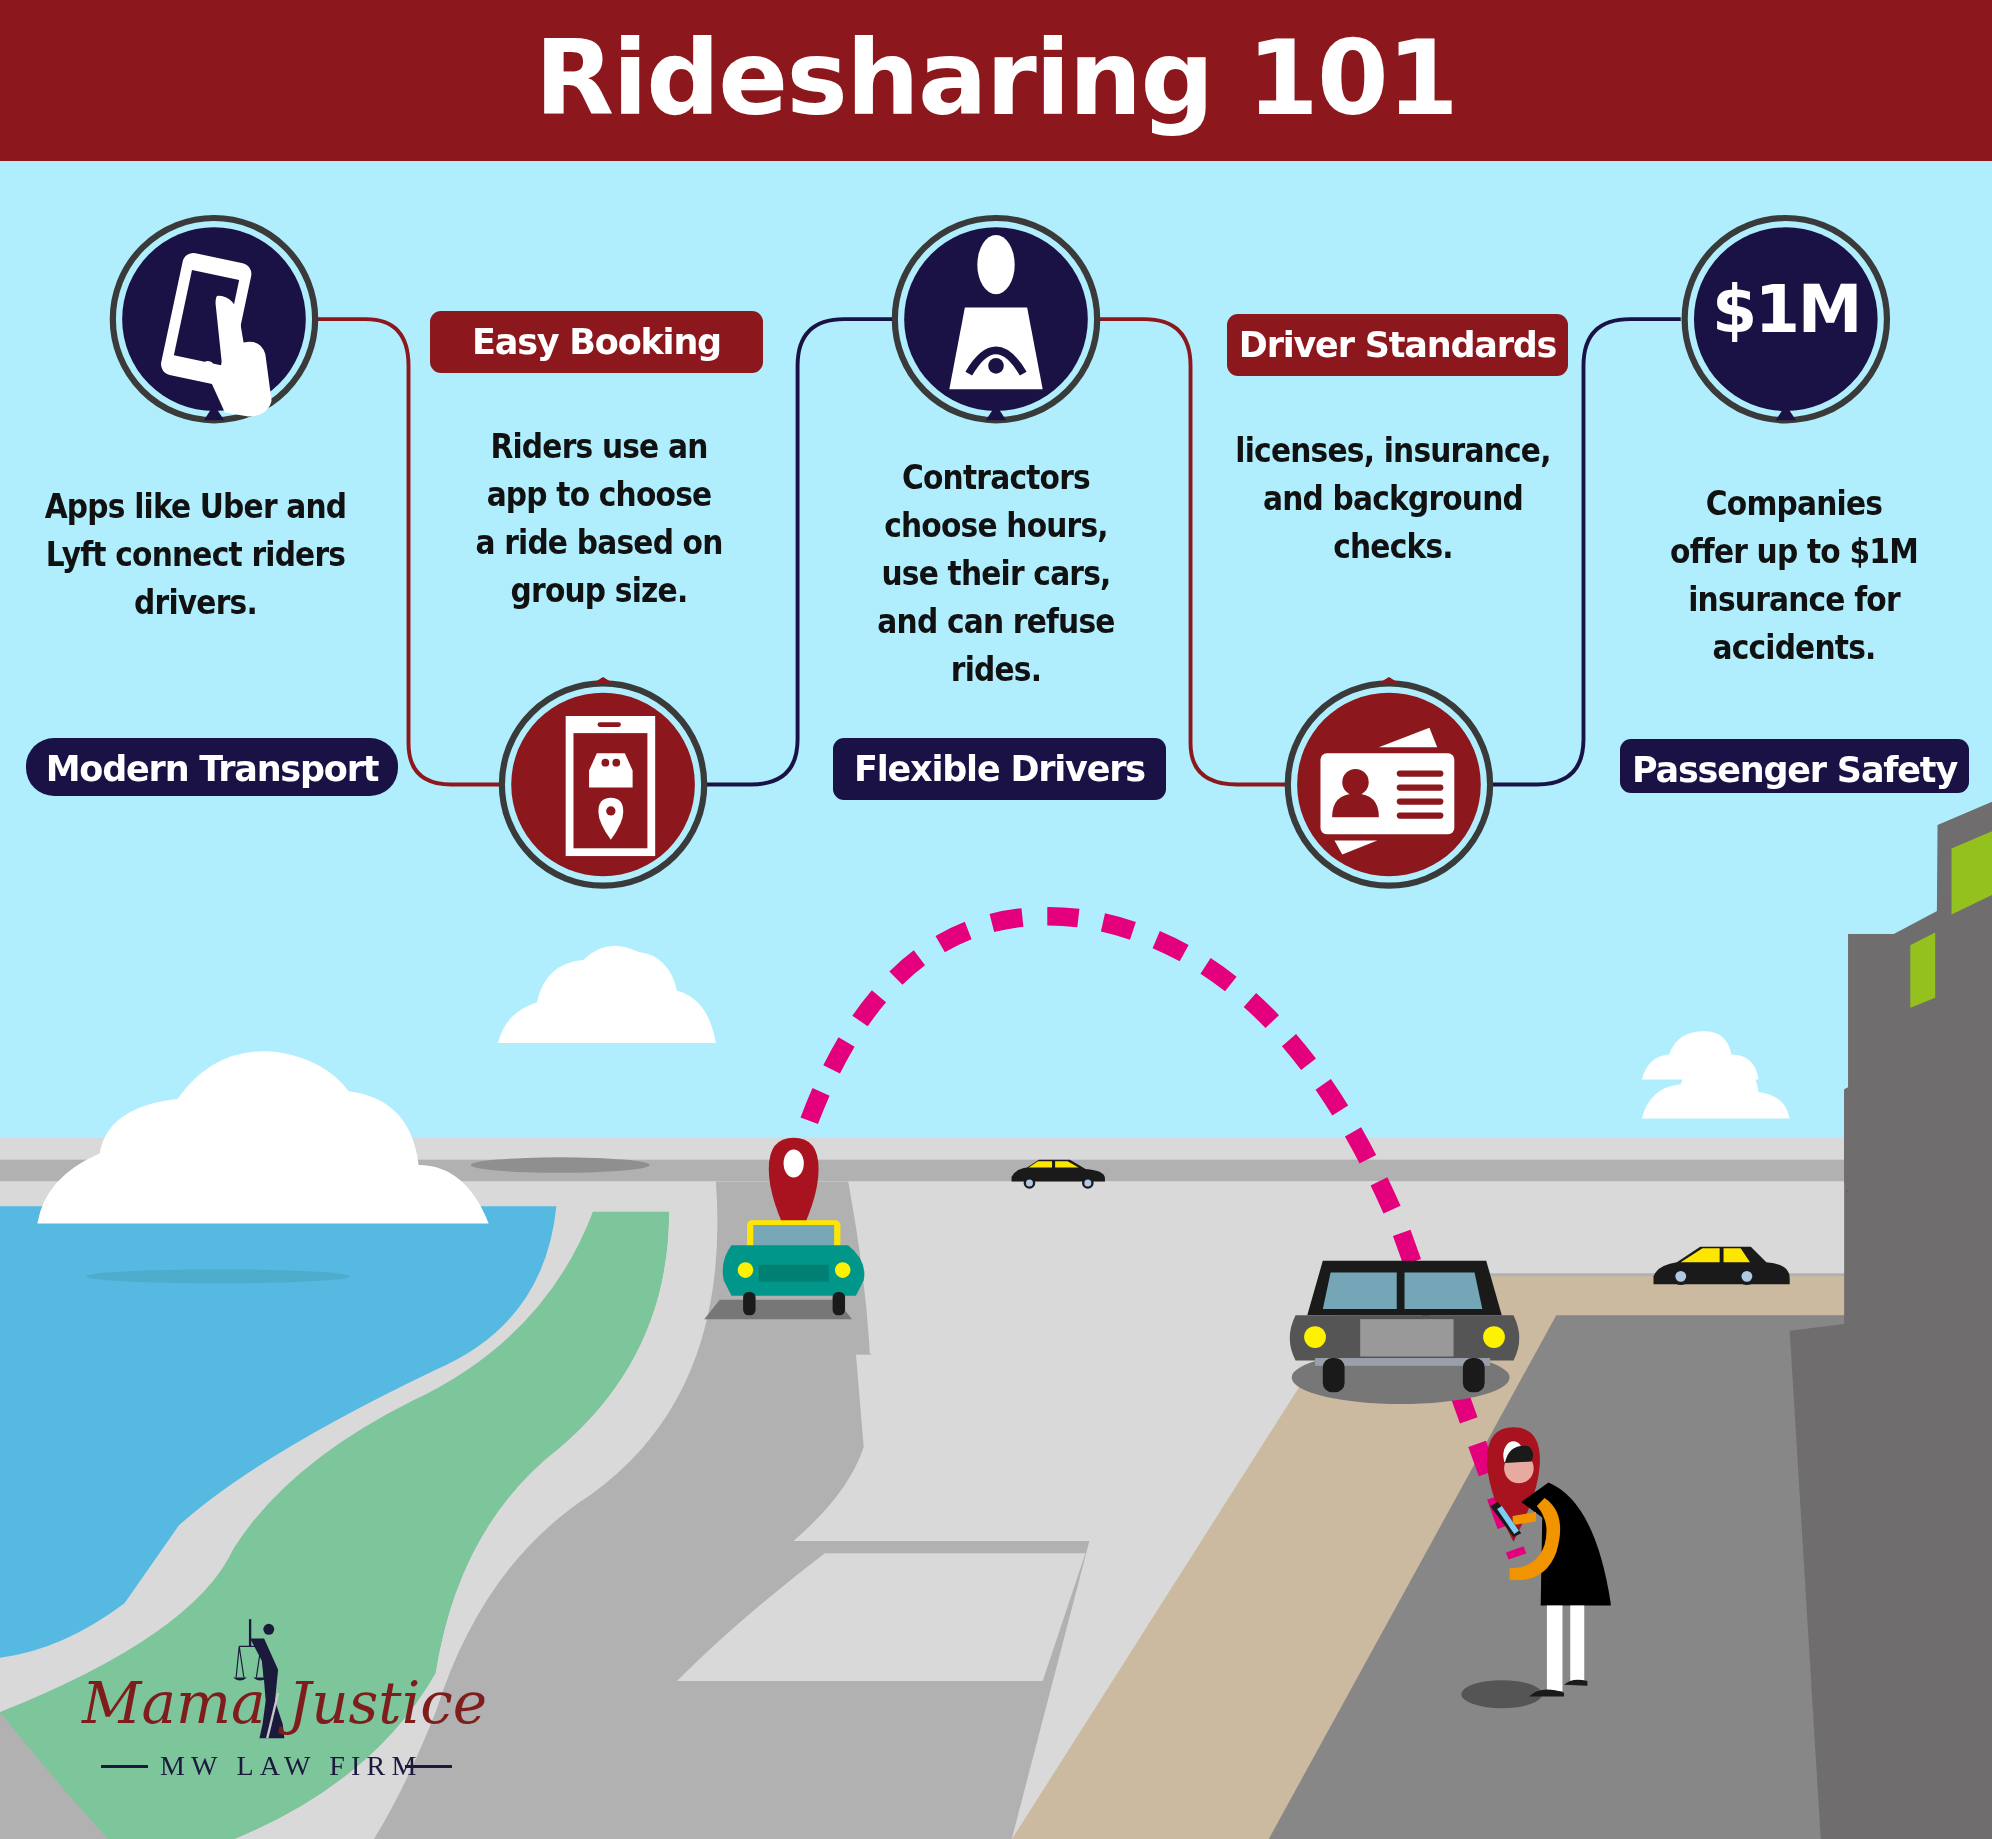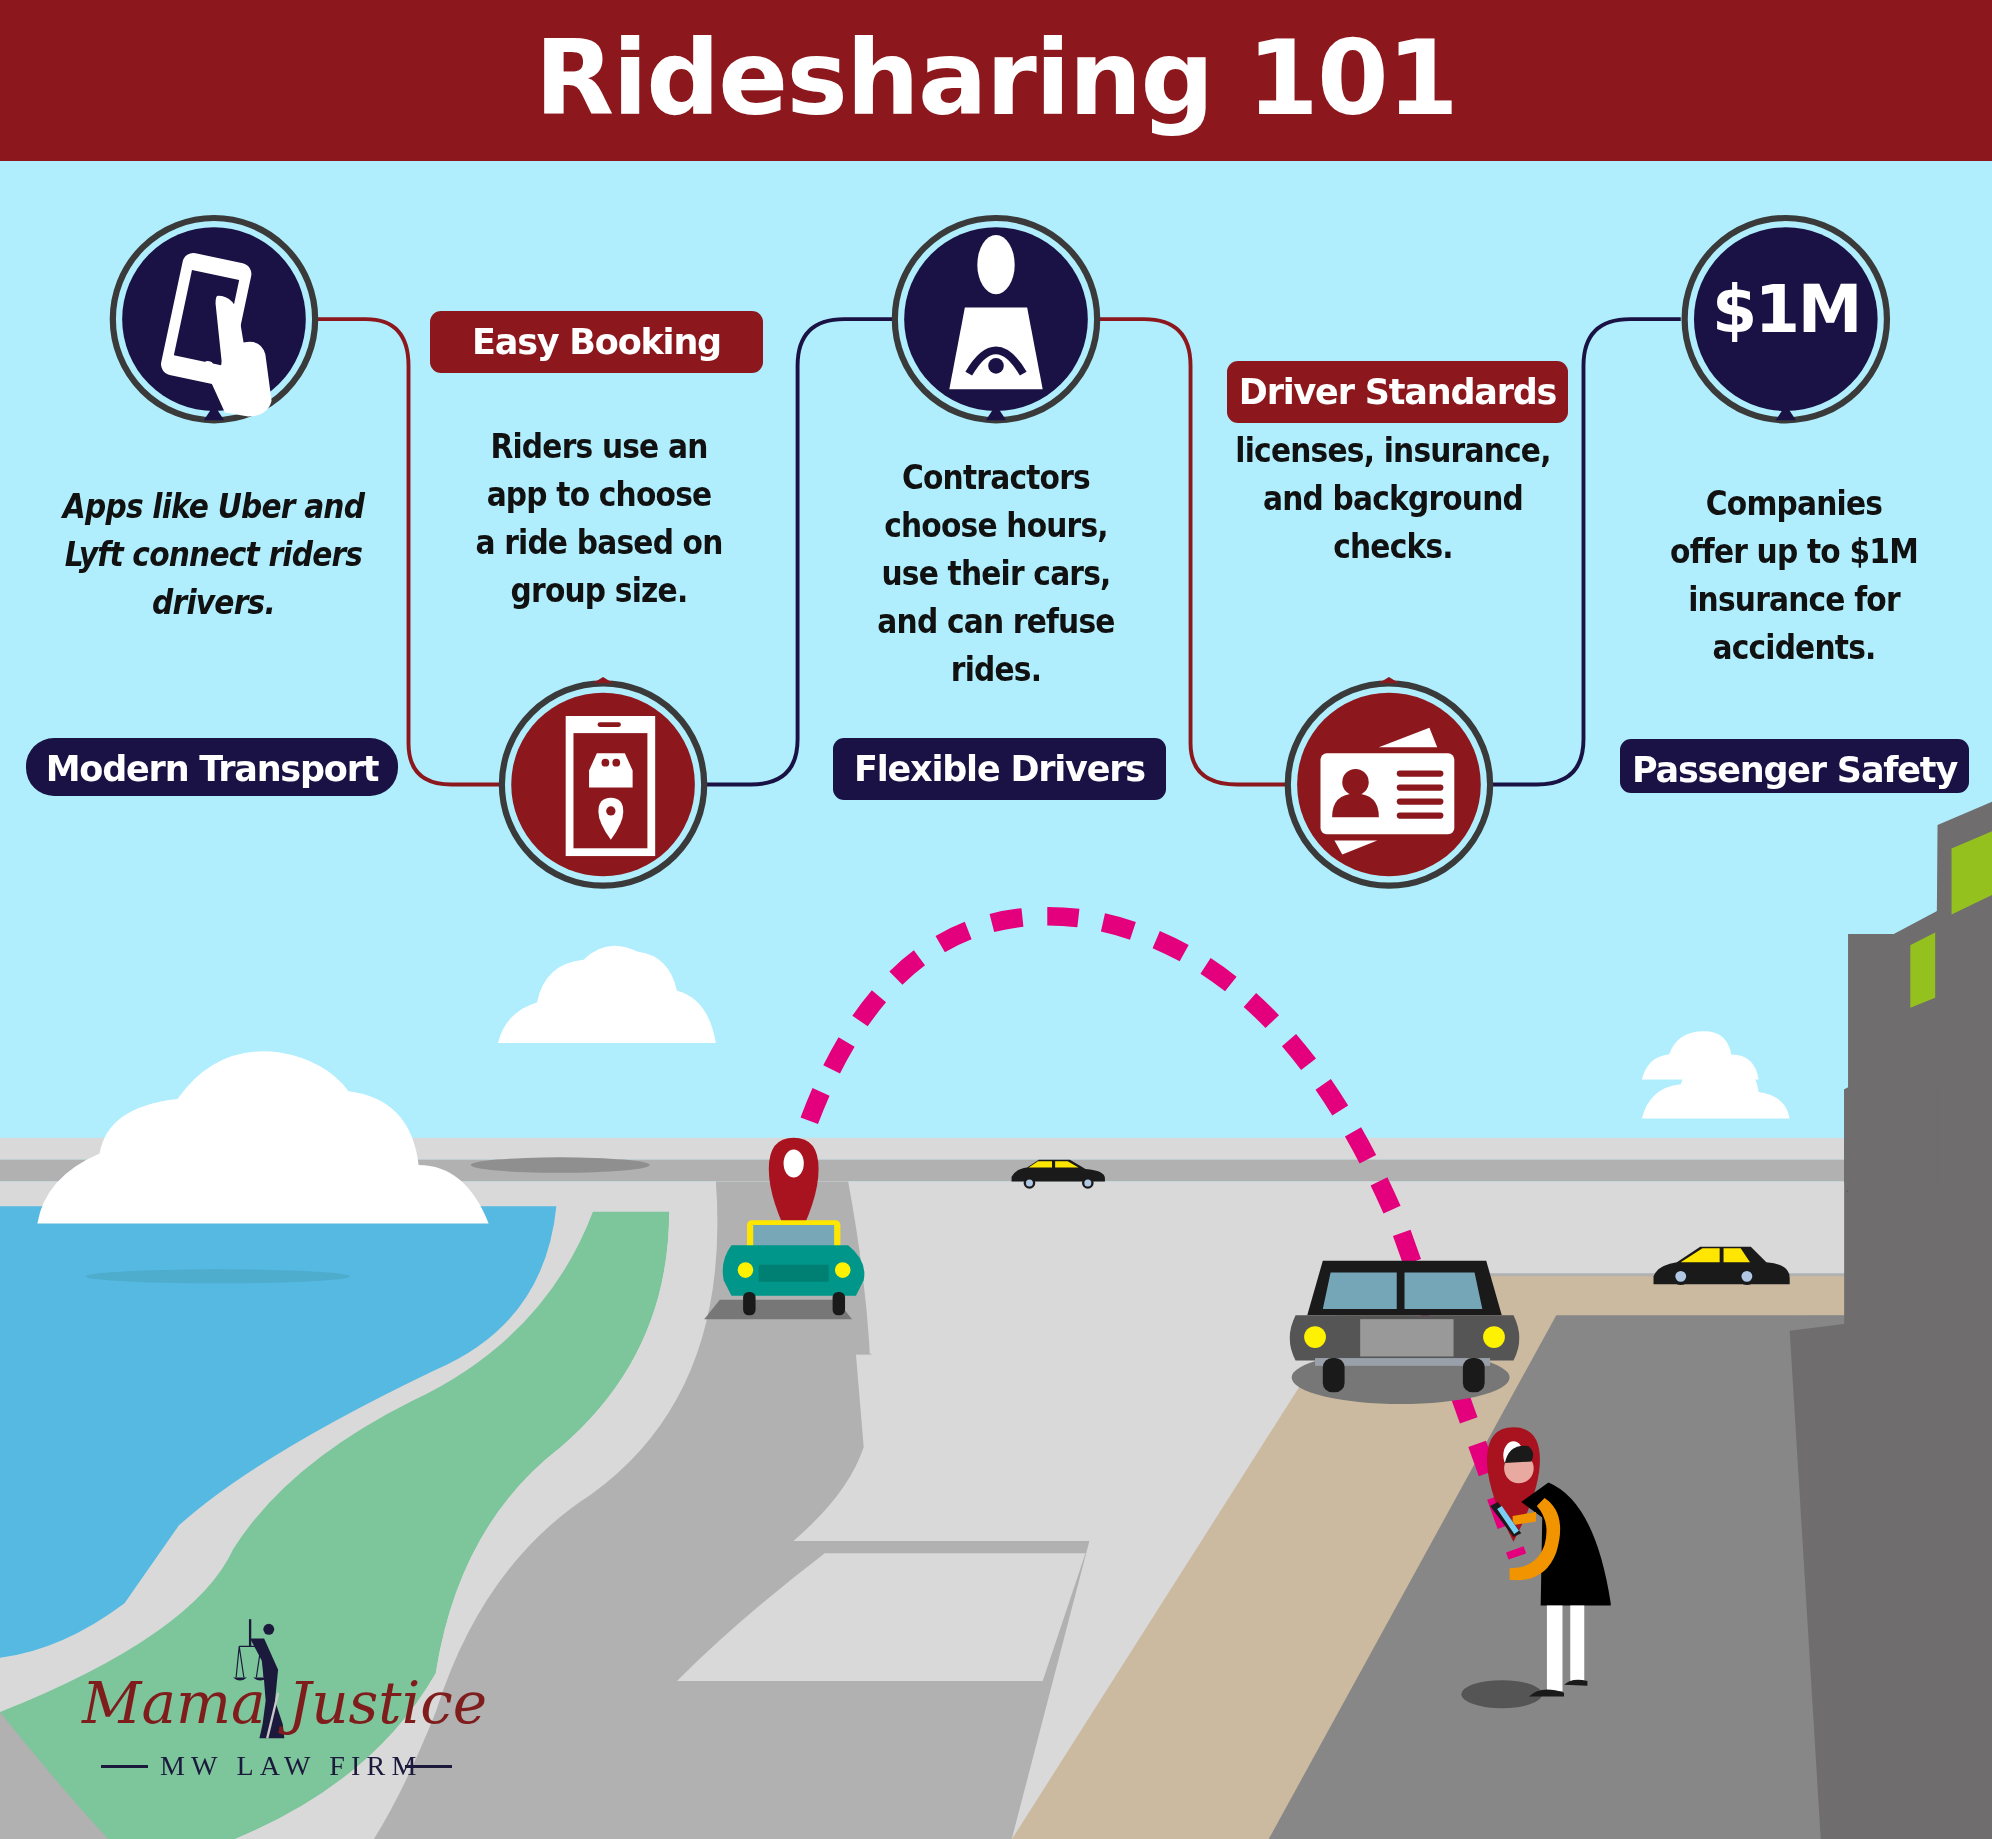--- a/index.html
+++ b/index.html
@@ -214,27 +214,27 @@
   <g>
     <circle cx="2295" cy="410" r="130" fill="#b0eefd" stroke="#3a3a3a" stroke-width="8"></circle>
     <circle cx="2295" cy="410" r="118" fill="#1a1244"></circle>
     <path d="M2282 540 L2295 520 L2308 540 Z" fill="#1a1244"></path>
   </g>
 </svg>
 
 <div class="dollar" style="left:1708px; top:272px; width:156px;">$1M</div>
 
 <div class="pill red" style="left:430px; top:311px; width:333px; height:62px; line-height:62px;">Easy Booking</div>
-<div class="pill red" style="left:1227px; top:314px; width:341px; height:62px; line-height:62px;margin-top:47px;">Driver Standards</div>
+<div class="pill red" style="left:1227px; top:314px; width:341px; height:62px; line-height:62px;">Driver Standards</div>
 
 <div class="pill navy" style="left:26px; top:738px; width:372px; height:58px; line-height:62px;border-radius:28px;">Modern Transport</div>
 <div class="pill navy" style="left:833px; top:738px; width:333px; height:62px; line-height:62px;">Flexible Drivers</div>
 <div class="pill navy" style="left:1620px; top:739px; width:349px; height:54px; line-height:62px;">Passenger Safety</div>
 
-<div class="desc" style="left:23px; top:483px; width:381px;font-style:italic;">
+<div class="desc" style="left:5px; top:483px; width:381px;">
   <div>Apps like Uber and</div>
   <div>Lyft connect riders</div>
   <div>drivers.</div>
 </div>
 <div class="desc" style="left:420px; top:423px; width:358px;">
   <div>Riders use an</div>
   <div>app to choose</div>
   <div>a ride based on</div>
   <div>group size.</div>
 </div>

